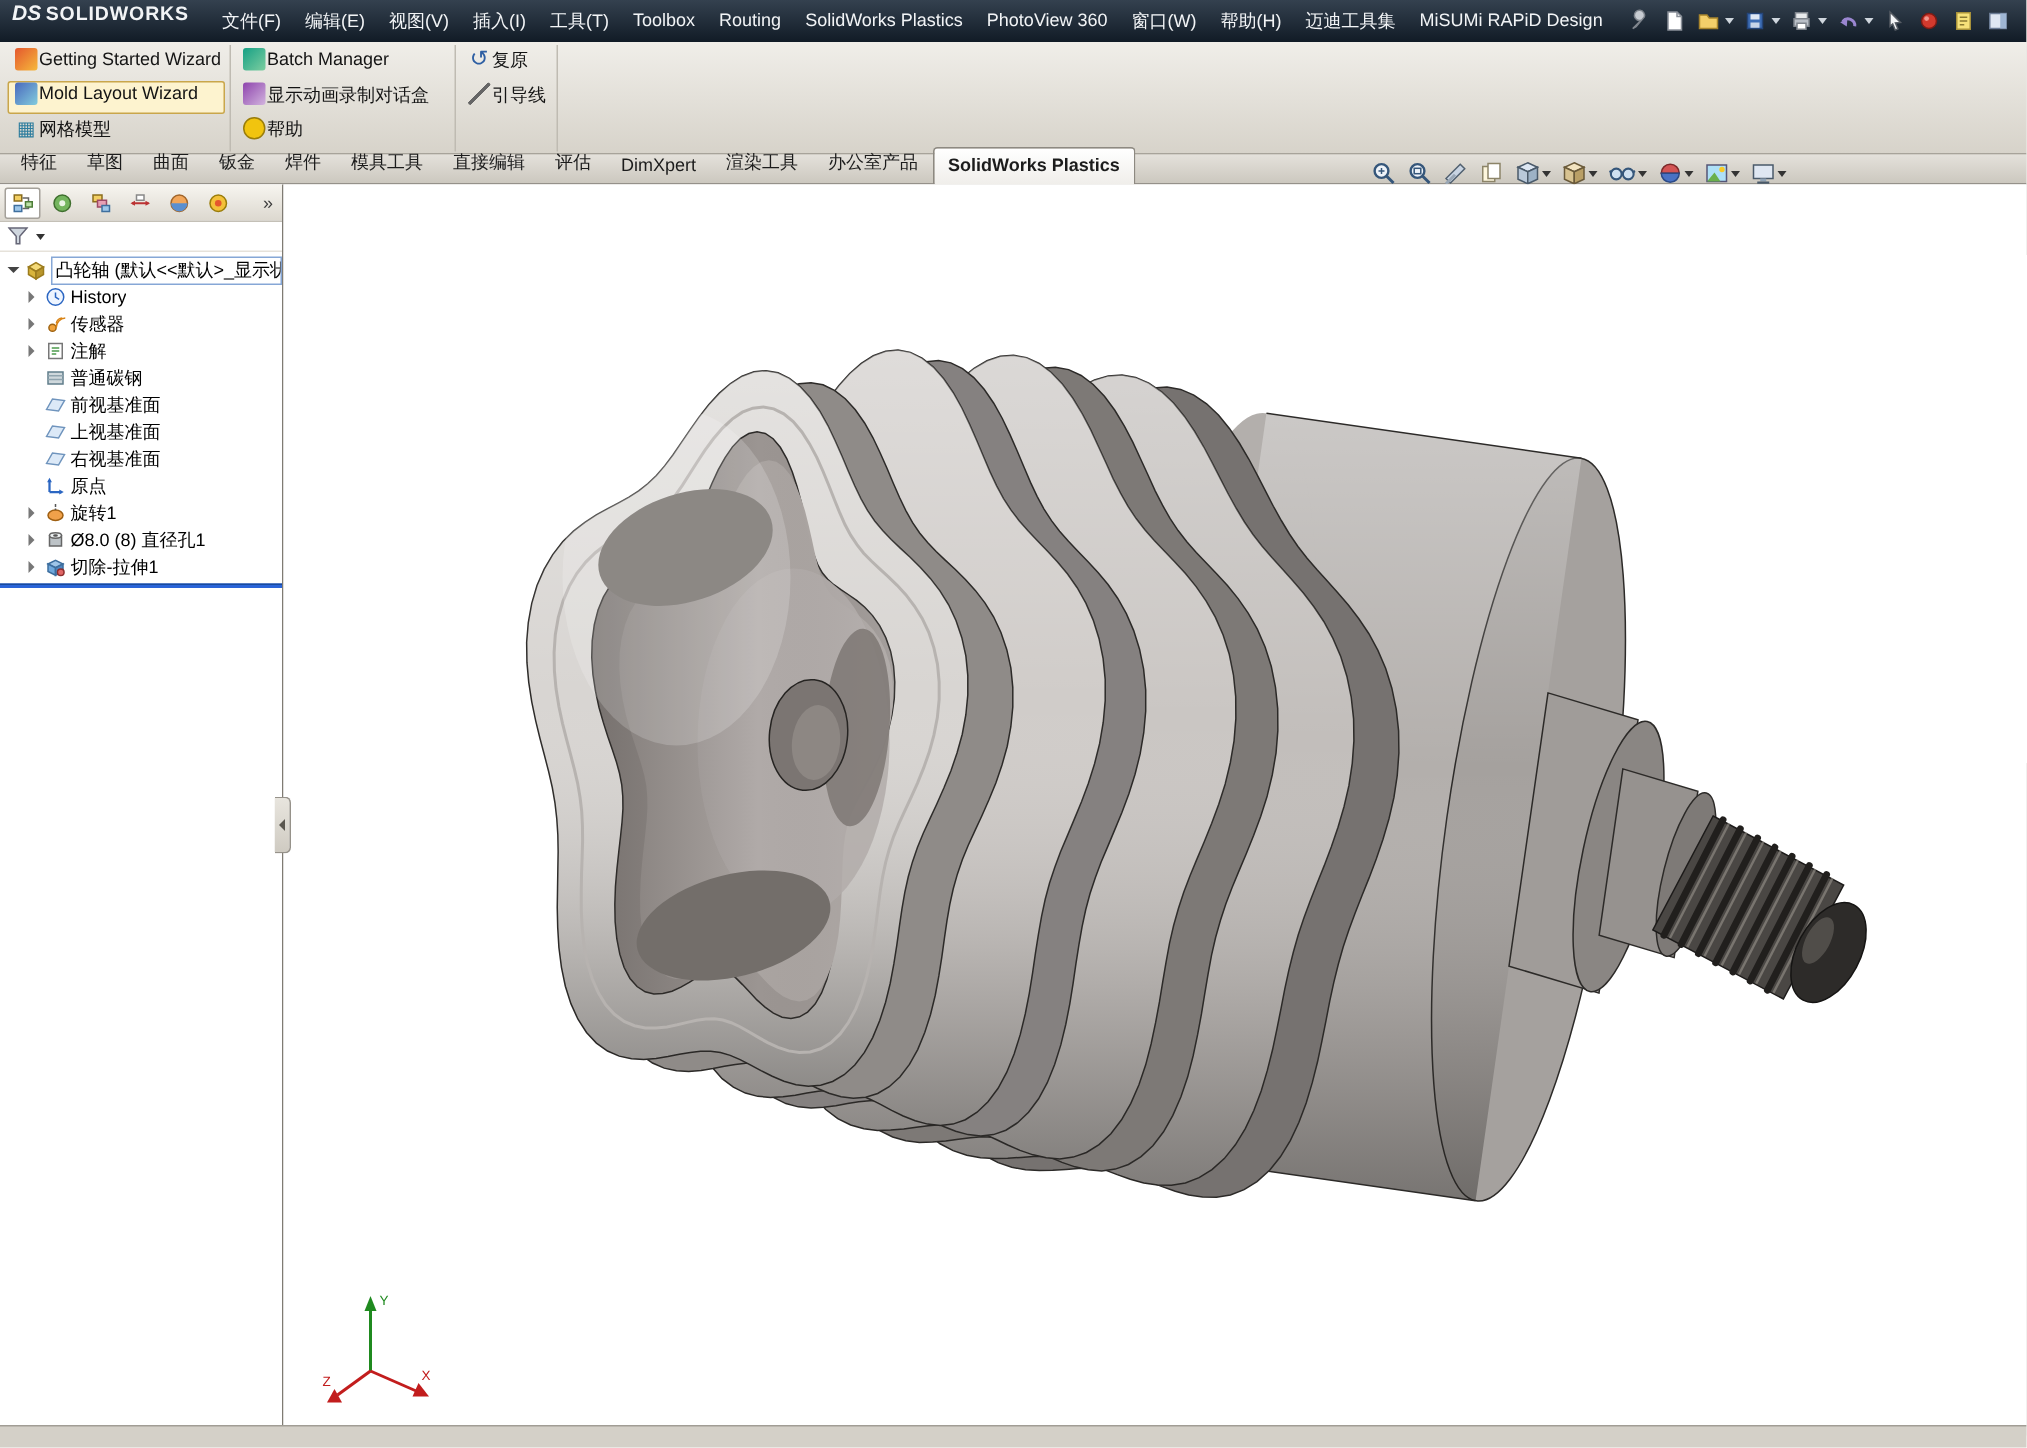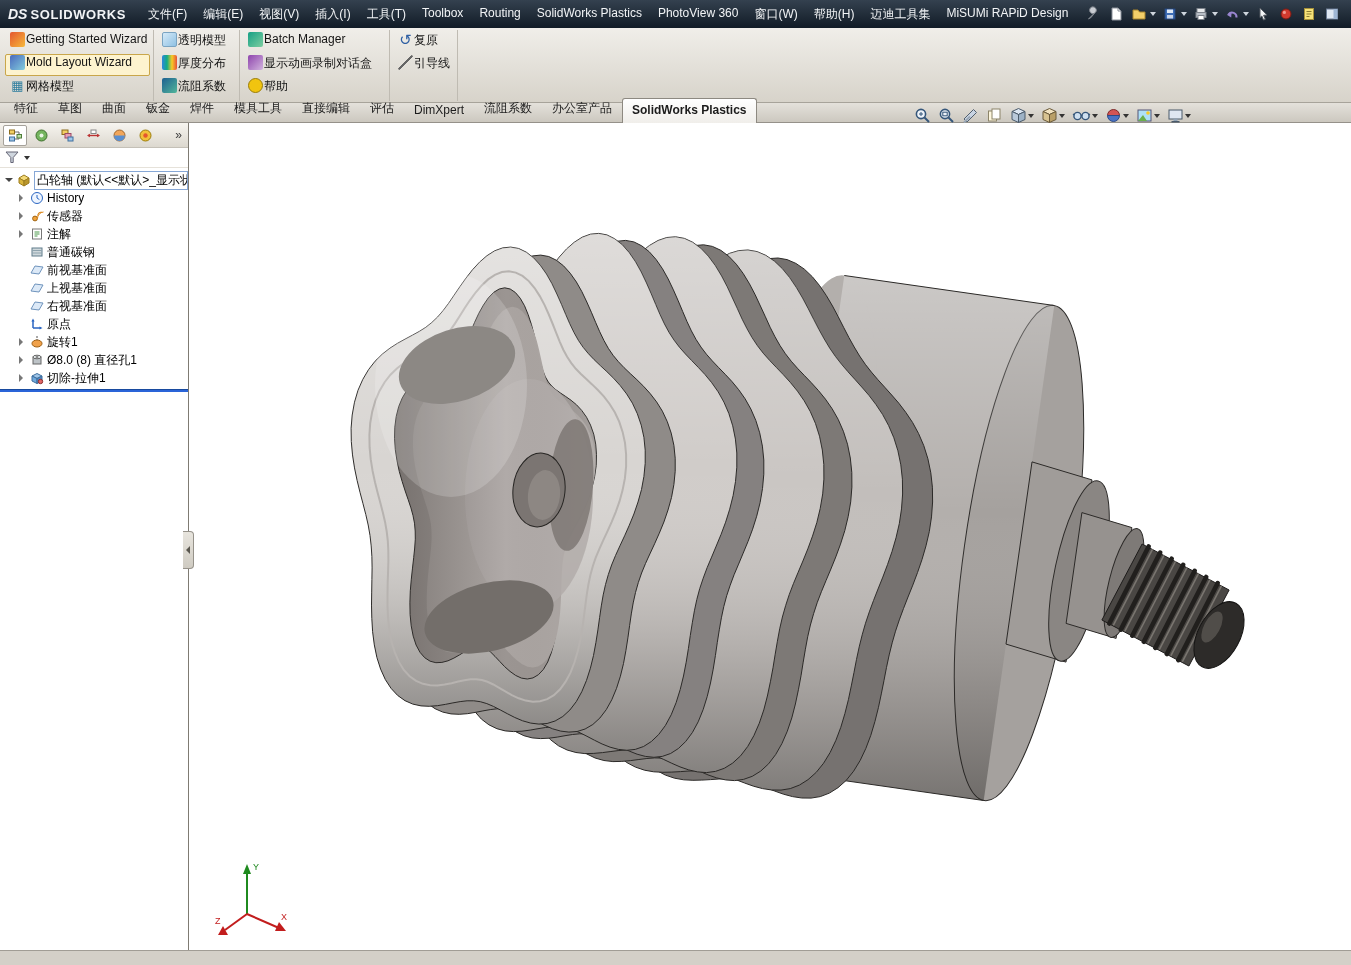--- a/index.html
+++ b/index.html
@@ -1,20 +1,20 @@
 <!DOCTYPE html>
 <html><head>
 <meta charset="utf-8">
 <style>
   *{box-sizing:border-box;margin:0;padding:0}
   html,body{width:1351px;height:965px;overflow:hidden}
   body{font-family:"Liberation Sans","DejaVu Sans",sans-serif;font-size:12px;background:#d4d0c8;color:#111}
 
   
-  .menubar{height:28px;display:flex;align-items:center;background:linear-gradient(#34414f,#111b26);color:#f2f4f6}
+  .menubar{height:28px;display:flex;background:linear-gradient(#34414f,#111b26);color:#f2f4f6}
   .brand{display:flex;align-items:baseline;gap:3px;padding:0 14px 0 8px;white-space:nowrap}
   .brand-mark{font-weight:bold;font-style:italic;font-size:14px}
   .brand-name{font-weight:bold;font-size:13px;letter-spacing:.6px}
   .menu-item{padding:6px 8px;white-space:nowrap;cursor:default}
   .quick{margin-left:auto;display:flex;align-items:center;gap:1px;padding-right:8px}
   .qicon{width:22px;height:22px;display:flex;align-items:center;justify-content:center}
   .dcaret{width:0;height:0;border-top:4px solid #cfd6dd;border-left:3px solid transparent;border-right:3px solid transparent;margin:0 2px 0 -1px}
 
   
   .ribbon{height:75px;background:linear-gradient(#f0eee9,#d7d3ca);border-bottom:1px solid #a7a39a;display:flex;padding:2px 0 1px 2px}
@@ -156,34 +156,20 @@
     </div>
     <div class="rit selected">
       <span class="ric" style="background:linear-gradient(135deg,#4a69bd,#82ccdd)"></span>
       <span>Mold Layout Wizard</span>
     </div>
     <div class="rit">
       <span class="ric" style="color:#2e7d9e">▦</span>
       <span>网格模型</span>
     </div>
   </div>
-  <div class="rcol c2">
-    <div class="rit">
-      <span class="ric" style="background:linear-gradient(135deg,#d5eaf8,#8fc1e3);border:1px solid #7aa4c2"></span>
-      <span>透明模型</span>
-    </div>
-    <div class="rit">
-      <span class="ric" style="background:linear-gradient(90deg,#2e86de,#10ac84,#f9ca24,#e55039)"></span>
-      <span>厚度分布</span>
-    </div>
-    <div class="rit">
-      <span class="ric" style="background:linear-gradient(135deg,#1e6091,#52b69a)"></span>
-      <span>流阻系数</span>
-    </div>
-  </div>
   <div class="rcol c5">
     <div class="rit">
       <span class="ric" style="background:linear-gradient(135deg,#16a085,#7dcea0)"></span>
       <span>Batch Manager</span>
     </div>
     <div class="rit">
       <span class="ric" style="background:linear-gradient(135deg,#8e44ad,#d2b4de)"></span>
       <span>显示动画录制对话盒</span>
     </div>
     <div class="rit">
@@ -206,21 +192,21 @@
 <div class="tabrow">
   <span class="tab">特征</span>
   <span class="tab">草图</span>
   <span class="tab">曲面</span>
   <span class="tab">钣金</span>
   <span class="tab">焊件</span>
   <span class="tab">模具工具</span>
   <span class="tab">直接编辑</span>
   <span class="tab">评估</span>
   <span class="tab">DimXpert</span>
-  <span class="tab">流阻系数</span>
+  <span class="tab">渲染工具</span>
   <span class="tab">办公室产品</span>
   <span class="tab active">SolidWorks Plastics</span>
 
   <div class="hud">
     <span class="hicon">
         <svg width="17" height="17">
           <circle cx="7" cy="7" r="4.6" fill="#eef3f9" stroke="#35567a" stroke-width="1.6"></circle>
           <line x1="10.5" y1="10.5" x2="15" y2="15" stroke="#35567a" stroke-width="2"></line>
           <path d="M5 7h4M7 5v4" stroke="#35567a"></path>
         </svg>

